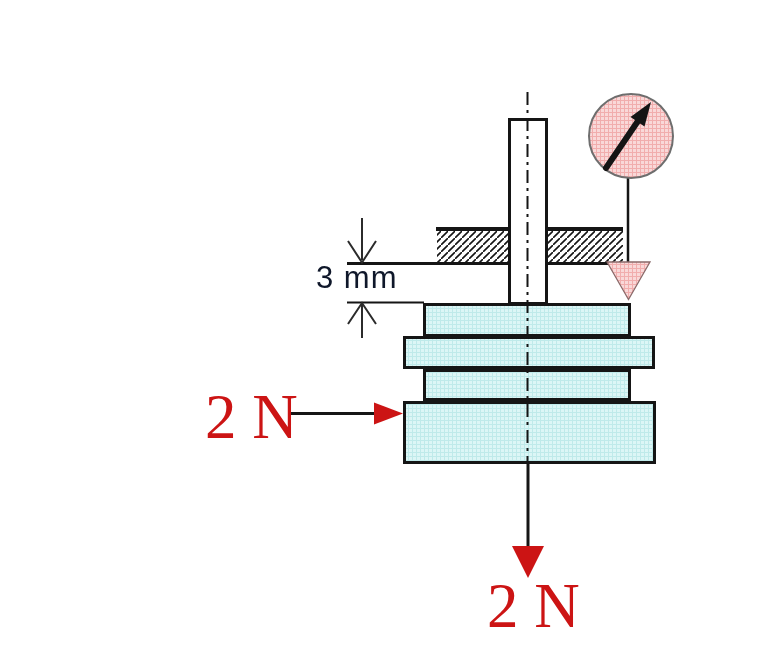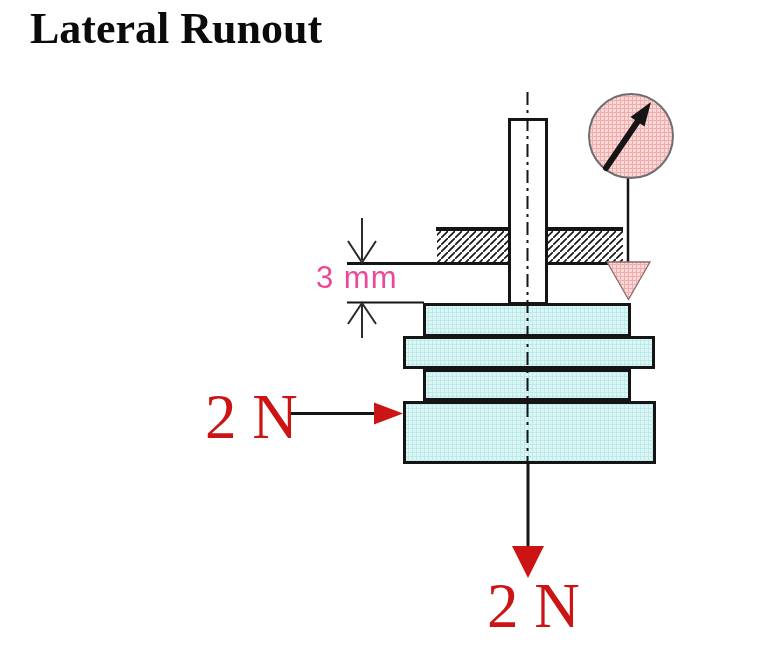--- a/index.html
+++ b/index.html
@@ -8,36 +8,35 @@
     font-family:"Liberation Sans", sans-serif; overflow:hidden;
   }
   .page-title {
     position:absolute; left:30px; top:6px; margin:0;
     font-family:"Liberation Serif", serif; font-weight:bold;
     font-size:44px; line-height:1.05; color:#0b0b0b;
   }
   .diagram-svg { position:absolute; left:0; top:0; }
   .lbl { position:absolute; white-space:nowrap; }
   .lbl.dim {
-    left:316px; top:260px; font-size:31px; color:#ec4899;
+    left:316px; top:260px; font-size:31px; color:#0f172a;
     font-family:"Liberation Sans", sans-serif; letter-spacing:1px;
   }
   .lbl.force {
     font-family:"Liberation Serif", serif; font-size:63px; line-height:1.1;
     color:#cc1414;
   }
   .lbl.force.side   { left:205px; top:383px; }
   .lbl.force.bottom { left:487px; top:572px; }
 </style>
 </head>
 <body>
 
 <div class="stage">
 
-  <h1 class="page-title">Lateral Runout</h1>
 
   <svg class="diagram-svg" width="768" height="648" viewBox="0 0 768 648">
     <defs>
       <pattern id="hatch" width="7" height="7" patternUnits="userSpaceOnUse">
         <rect width="7" height="7" fill="#ffffff"></rect>
         <path d="M-1,8 L8,-1 M-2,1 L1,-2 M6,9 L9,6" stroke="#151515" stroke-width="1.6"></path>
       </pattern>
       <pattern id="cyangrid" width="4" height="4" patternUnits="userSpaceOnUse">
         <rect width="4" height="4" fill="#dcf6f6"></rect>
         <path d="M0,0.5 H4 M0.5,0 V4" stroke="#bfeaea" stroke-width="1"></path>

